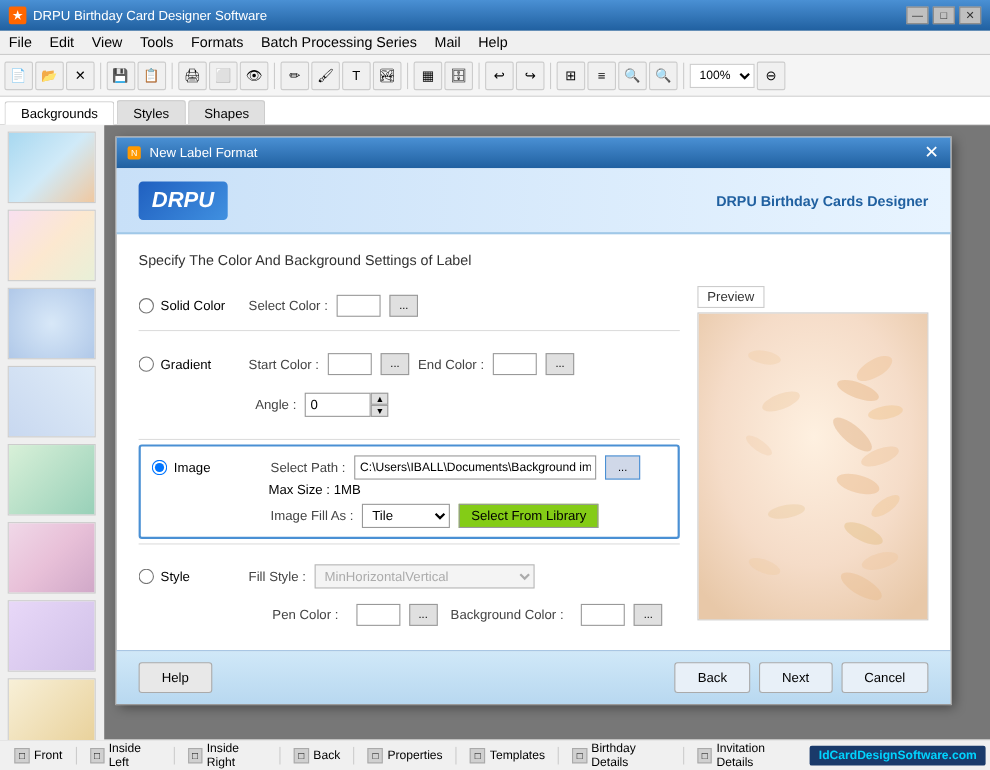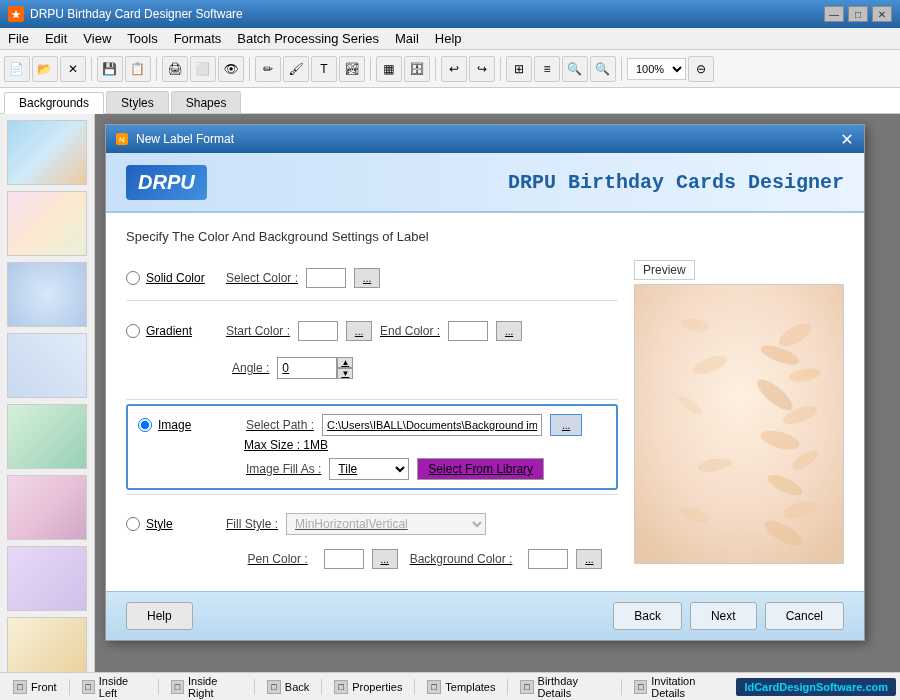--- a/index.html
+++ b/index.html
@@ -51,21 +51,21 @@
     .dialog { background: white; border: 1px solid #999; box-shadow: 3px 3px 10px rgba(0,0,0,0.4); width: 760px; position: relative; }
     .dialog-titlebar { background: linear-gradient(to bottom, #4a90d4, #2060a0); color: white; height: 28px; display: flex; align-items: center; justify-content: space-between; padding: 0 8px; }
     .dialog-title-left { display: flex; align-items: center; gap: 6px; }
     .dialog-icon { width: 16px; height: 16px; }
     .dialog-title-text { font-size: 12px; }
     .dialog-close-btn { width: 18px; height: 18px; background: none; border: none; color: white; cursor: pointer; font-size: 16px; display: flex; align-items: center; justify-content: center; }
 
     
     .dialog-header { background: linear-gradient(to right, #c8e0f8, #e8f4ff); height: 60px; display: flex; align-items: center; justify-content: space-between; padding: 0 20px; border-bottom: 2px solid #a0c8e8; }
     .drpu-logo { background: linear-gradient(135deg, #2060c0, #4090e0); color: white; font-size: 20px; font-weight: bold; padding: 6px 12px; border-radius: 4px; font-style: italic; }
-    .app-title { color: #2060a0; font-size: 20px; font-weight: bold; font-family: Liberation Mono, monospace; }
+    .app-title { color: #2060a0; font-size: 13px; font-weight: bold; }
 
     
     .dialog-body { padding: 16px 20px; }
     .dialog-subtitle { color: #333; font-size: 13px; margin-bottom: 16px; }
     .form-row { display: flex; align-items: center; padding: 8px 0; }
     .radio-label { display: flex; align-items: center; gap: 6px; min-width: 100px; cursor: pointer; }
     .radio-input { width: 14px; height: 14px; cursor: pointer; }
     .radio-text { font-size: 12px; font-weight: 500; }
     .form-fields { display: flex; align-items: center; gap: 8px; flex: 1; }
     .field-label { font-size: 12px; color: #444; white-space: nowrap; }
@@ -75,35 +75,35 @@
     
     .section-divider { border: none; border-top: 1px solid #ddd; margin: 4px 0; }
 
     
     .image-section { border: 2px solid #4a90d4; padding: 8px 10px; margin: 4px 0; border-radius: 3px; }
     .image-section-row { display: flex; align-items: center; gap: 8px; }
     .path-input { width: 220px; height: 22px; border: 1px solid #999; padding: 0 4px; font-size: 11px; background: white; }
     .browse-path-btn { width: 32px; height: 22px; background: #d0d8e8; border: 1px solid #4a90d4; cursor: pointer; display: flex; align-items: center; justify-content: center; font-size: 10px; }
     .fill-row { display: flex; align-items: center; gap: 8px; margin-top: 6px; }
     .dropdown { height: 22px; font-size: 12px; border: 1px solid #999; background: white; padding: 0 4px; min-width: 80px; }
-    .lib-btn { height: 22px; padding: 0 10px; background: #a21caf; border: 1px solid #999; cursor: pointer; font-size: 12px; }
+    .lib-btn { height: 22px; padding: 0 10px; background: #84cc16; border: 1px solid #999; cursor: pointer; font-size: 12px; }
 
     
     .style-section { padding: 6px 0; }
     .style-row { display: flex; align-items: center; gap: 8px; margin-top: 6px; margin-left: 106px; justify-content: center; }
     .style-dropdown { height: 22px; font-size: 12px; border: 1px solid #999; background: #f0f0f0; padding: 0 4px; min-width: 200px; color: #888; }
 
     
     .gradient-section { padding: 8px 0; }
     .angle-input { width: 60px; height: 22px; border: 1px solid #999; padding: 0 4px; font-size: 12px; background: white; }
     .angle-spin { display: flex; flex-direction: column; height: 22px; }
     .spin-btn { height: 11px; width: 16px; background: #e0e0e0; border: 1px solid #999; cursor: pointer; display: flex; align-items: center; justify-content: center; font-size: 8px; }
 
     
-    .dialog-content-area { display: flex; gap: 16px; text-decoration: underline; }
+    .dialog-content-area { display: flex; gap: 16px; }
     .form-area { flex: 1; }
     .preview-area { width: 210px; flex-shrink: 0; }
     .preview-label { font-size: 12px; color: #333; border: 1px solid #ccc; padding: 2px 8px; display: inline-block; margin-bottom: 4px; background: white; }
     .preview-image { width: 210px; height: 280px; border: 1px solid #ccc; background: linear-gradient(135deg, #f5e8d8 0%, #f0dcc8 20%, #ead0b8 40%, #fae8d8 60%, #f8e0cc 80%, #f0d8c0 100%); position: relative; overflow: hidden; }
 
     
     .dialog-footer { background: linear-gradient(to bottom, #d0e8f8, #b8d8f0); padding: 10px 20px; display: flex; align-items: center; justify-content: space-between; border-top: 1px solid #a0c0e0; }
     .footer-help-btn { height: 28px; padding: 0 20px; background: #e8e8e8; border: 1px solid #aaa; cursor: pointer; font-size: 12px; border-radius: 3px; }
     .footer-nav-btns { display: flex; gap: 8px; }
     .footer-btn { height: 28px; padding: 0 20px; background: #e8f0f8; border: 1px solid #aaa; cursor: pointer; font-size: 12px; border-radius: 3px; }

